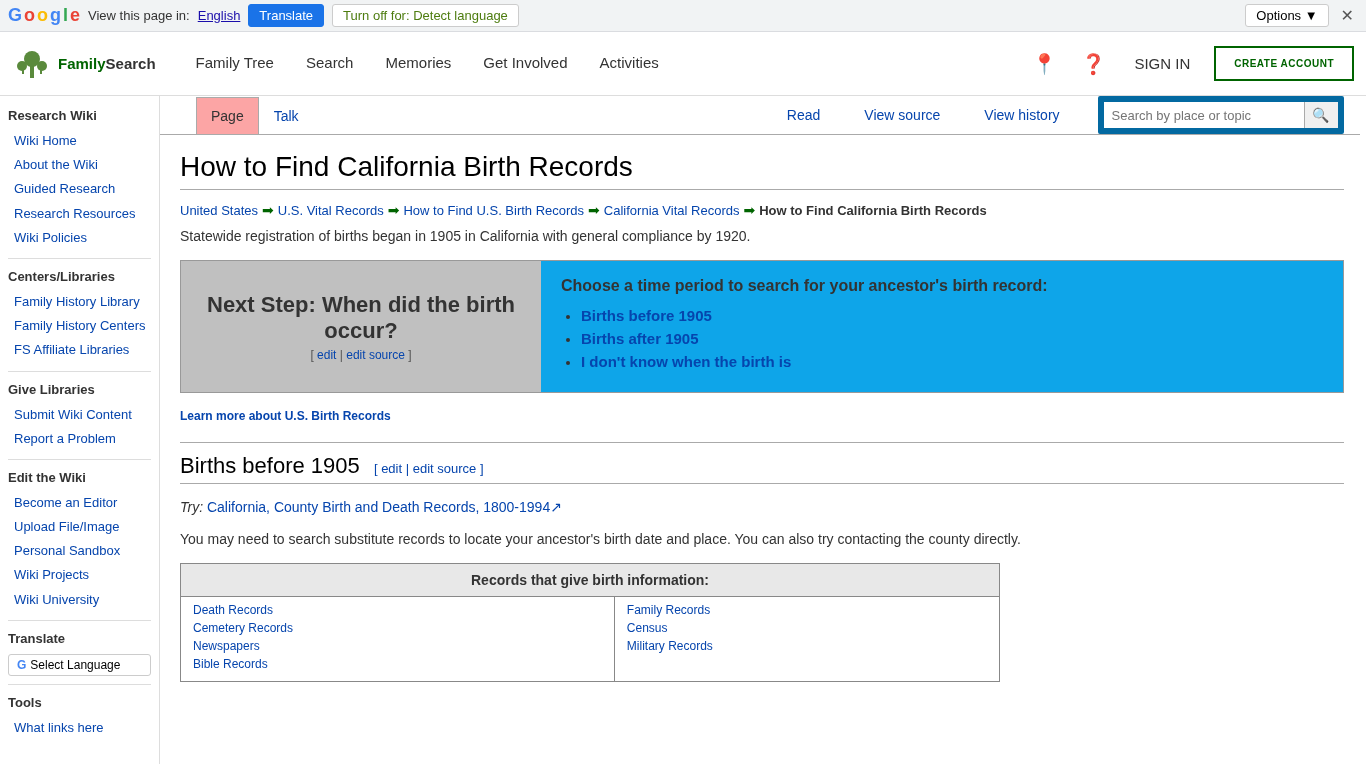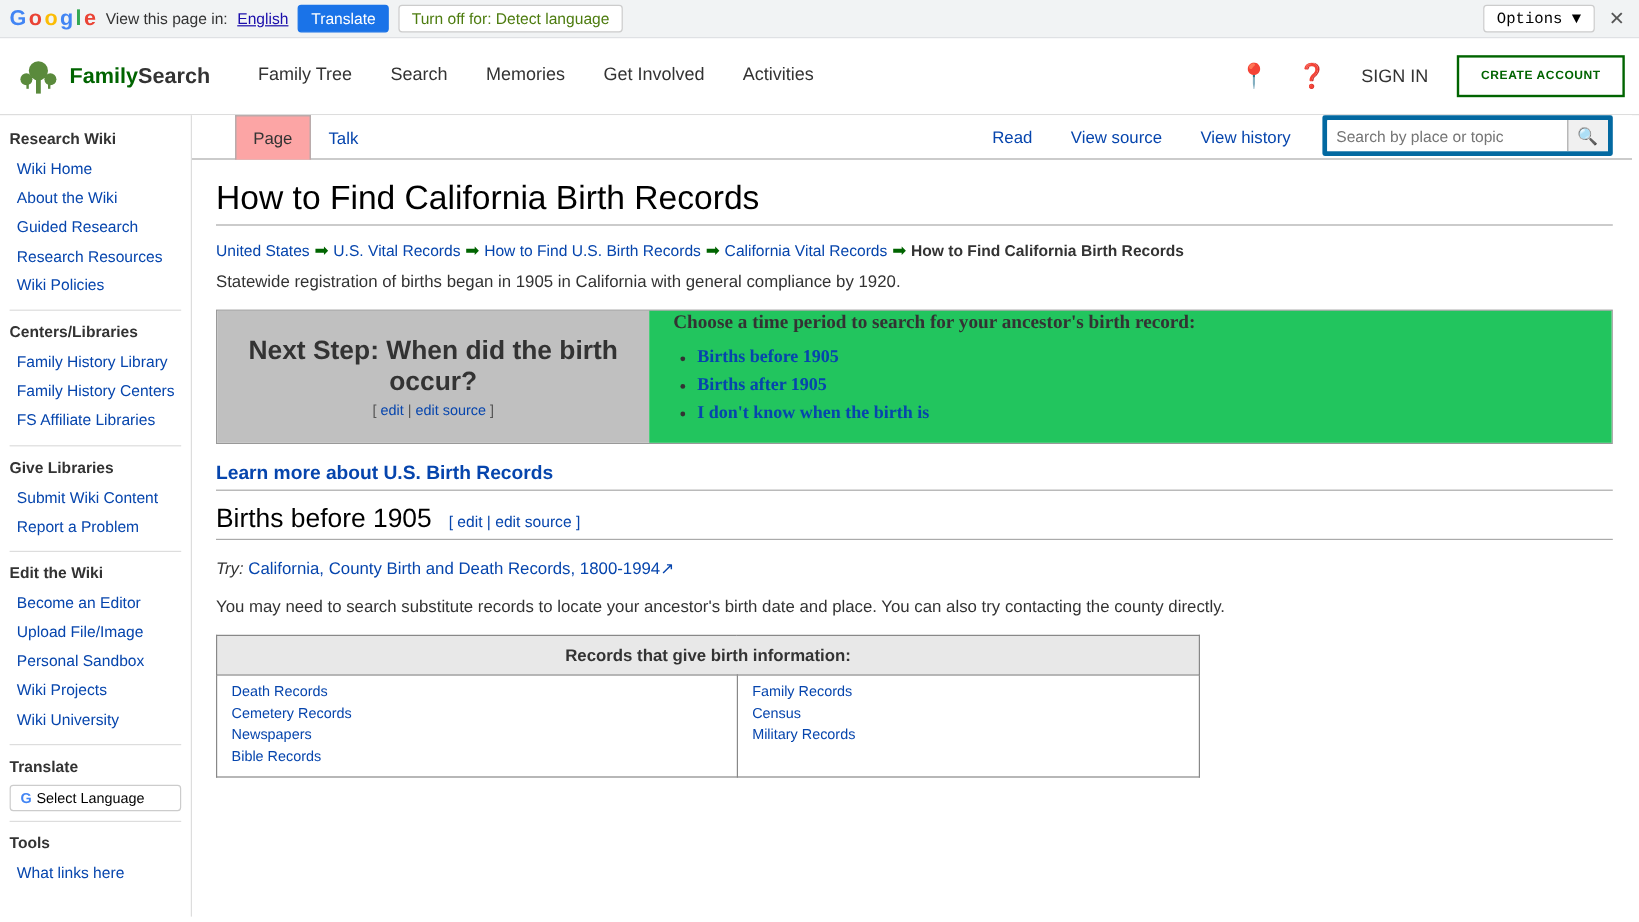--- a/index.html
+++ b/index.html
@@ -80,21 +80,21 @@
       align-items: center;
       gap: 6px;
       text-decoration: none;
       margin-right: 24px;
     }
     .logo-icon {
       width: 40px;
       height: 40px;
     }
     .logo-text {
-      font-size: 18px;
+      font-size: 15px;
       color: #333;
       font-weight: bold;
     }
     .logo-text span { color: #006400; }
     .main-nav {
       display: flex;
       gap: 0;
       align-items: center;
       flex: 1;
     }
@@ -208,33 +208,33 @@
     .tab-item.active {
       background: #fca5a5;
       border-color: #aaa;
       border-bottom-color: #fff;
       color: #333;
       margin-left: 20px;
     }
     .tab-right {
       margin-left: auto;
       display: flex;
-      align-items: flex-start;
-      gap: 4px;
+      align-items: center;
+      gap: 16px;
     }
     .tab-right a {
       padding: 10px 14px;
       font-size: 14px;
       color: #0645ad;
       text-decoration: none;
     }
     .search-area {
       display: flex;
       align-items: center;
-      border: 4px solid #0369a1;
+      border: 6px solid #0369a1;
       border-radius: 2px;
       overflow: hidden;
       margin-left: 8px;
     }
     .search-area input {
       border: none;
       outline: none;
       padding: 5px 8px;
       font-size: 13px;
       width: 200px;
@@ -312,24 +312,23 @@
       font-size: 12px;
       color: #555;
       text-align: center;
       margin-top: 4px;
     }
     .info-box-left-links a {
       color: #0645ad;
       text-decoration: none;
     }
     .info-box-right {
-      background: #22c55e;
-      padding: 1px 20px;
+      background: #0ea5e9;
+      padding: 16px 20px;
       flex: 1;
-      font-family: Liberation Serif, serif;
     }
     .info-box-right-title {
       font-size: 16px;
       font-weight: bold;
       color: #333;
       margin-bottom: 12px;
     }
     .info-box-right ul {
       list-style: disc;
       padding-left: 20px;
@@ -342,25 +341,25 @@
       text-decoration: none;
       font-weight: bold;
       font-size: 15px;
     }
 
     
     .learn-more-link {
       display: block;
       color: #0645ad;
       text-decoration: none;
-      font-size: 16px;
+      font-size: 12px;
       font-weight: bold;
       margin-bottom: 10px;
       border-bottom: 1px solid #aaa;
-      padding-bottom: 4px;
+      padding-bottom: 19px;
     }
 
     
     .section-header {
       font-size: 22px;
       font-weight: normal;
       color: #000;
       border-bottom: 1px solid #aaa;
       padding-bottom: 4px;
       margin-bottom: 12px;
@@ -447,21 +446,21 @@
       <span class="g-red">o</span>
       <span class="g-yellow">o</span>
       <span class="g-blue">g</span>
       <span class="g-green">l</span>
       <span class="g-red">e</span>
   </span>
   <span>View this page in:</span>
   <a href="#">English</a>
   <button class="translate-btn">Translate</button>
   <button class="turnoff-btn">Turn off for: Detect language</button>
-  <button class="options-btn" style="margin-left:auto;font-family:Liberation Mono, monospace;">Options ▼</button>
+  <button class="options-btn" style="margin-left:auto;">Options ▼</button>
   <button class="close-btn">✕</button>
 </div>
 
 <div class="top-nav">
   <a href="#" class="logo-area">
 
     <svg class="logo-icon" viewBox="0 0 40 40" xmlns="http://www.w3.org/2000/svg">
       <rect x="18" y="20" width="4" height="14" fill="#5a8a3c"></rect>
       <circle cx="20" cy="15" r="8" fill="#5a8a3c"></circle>
       <circle cx="10" cy="22" r="5" fill="#5a8a3c"></circle>

